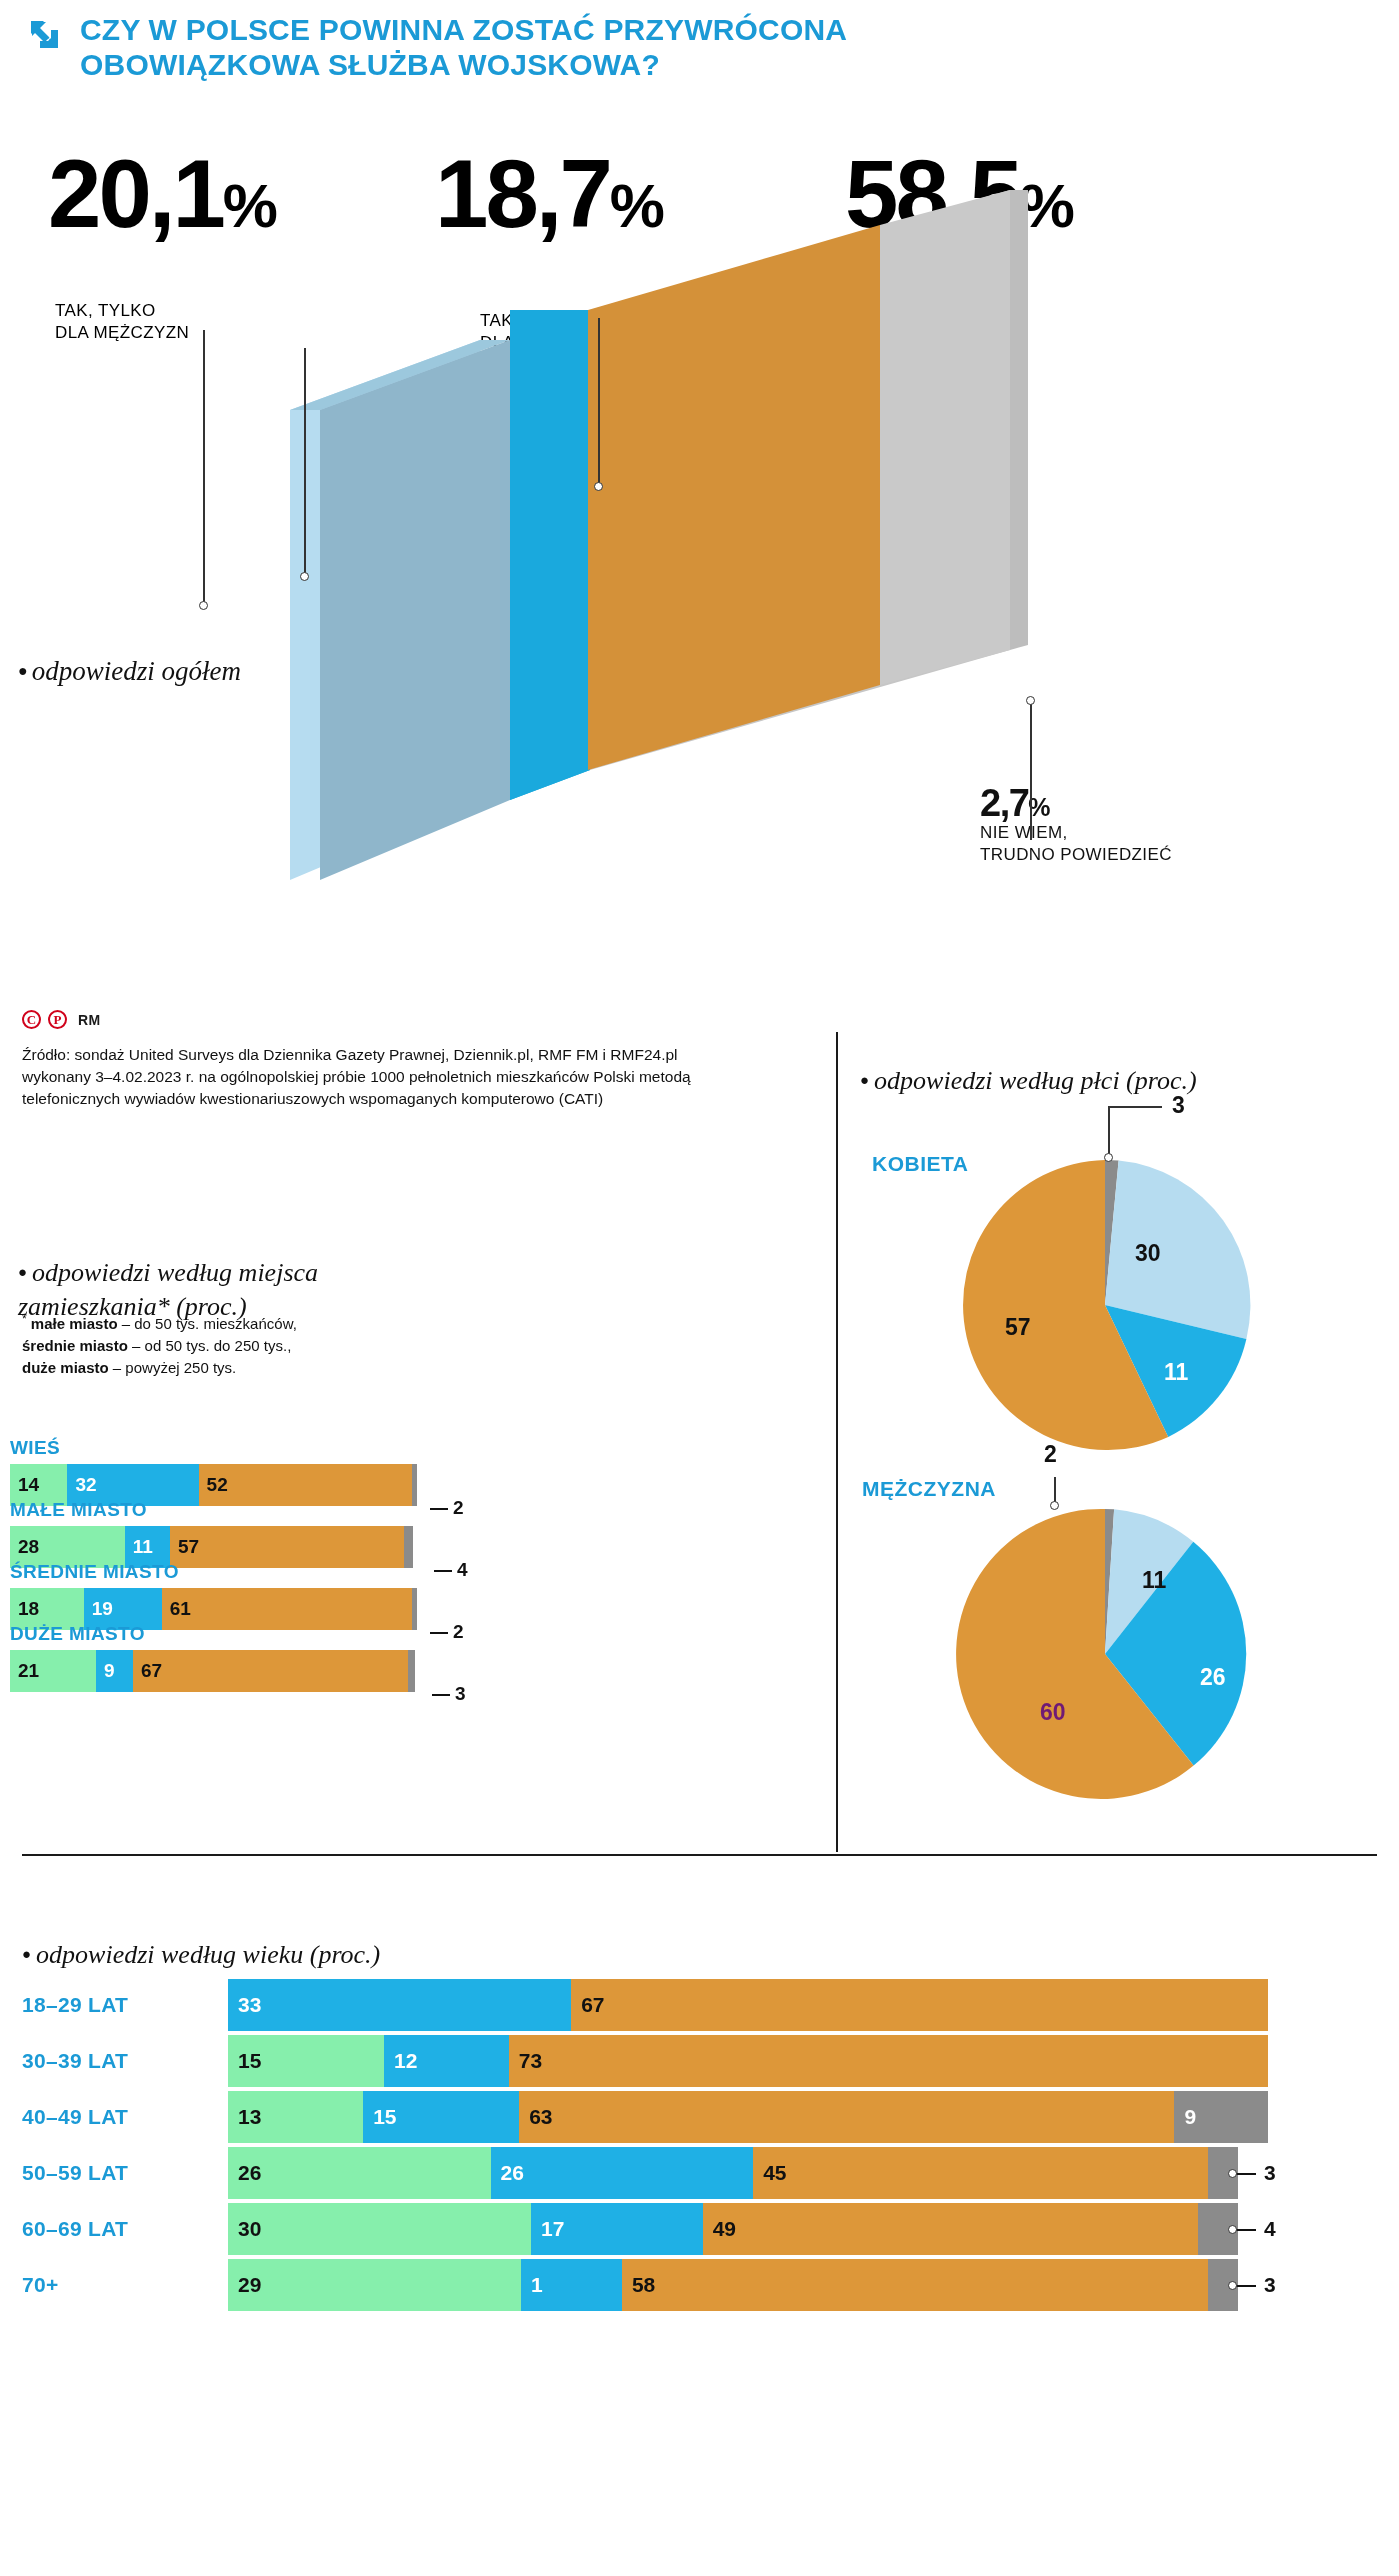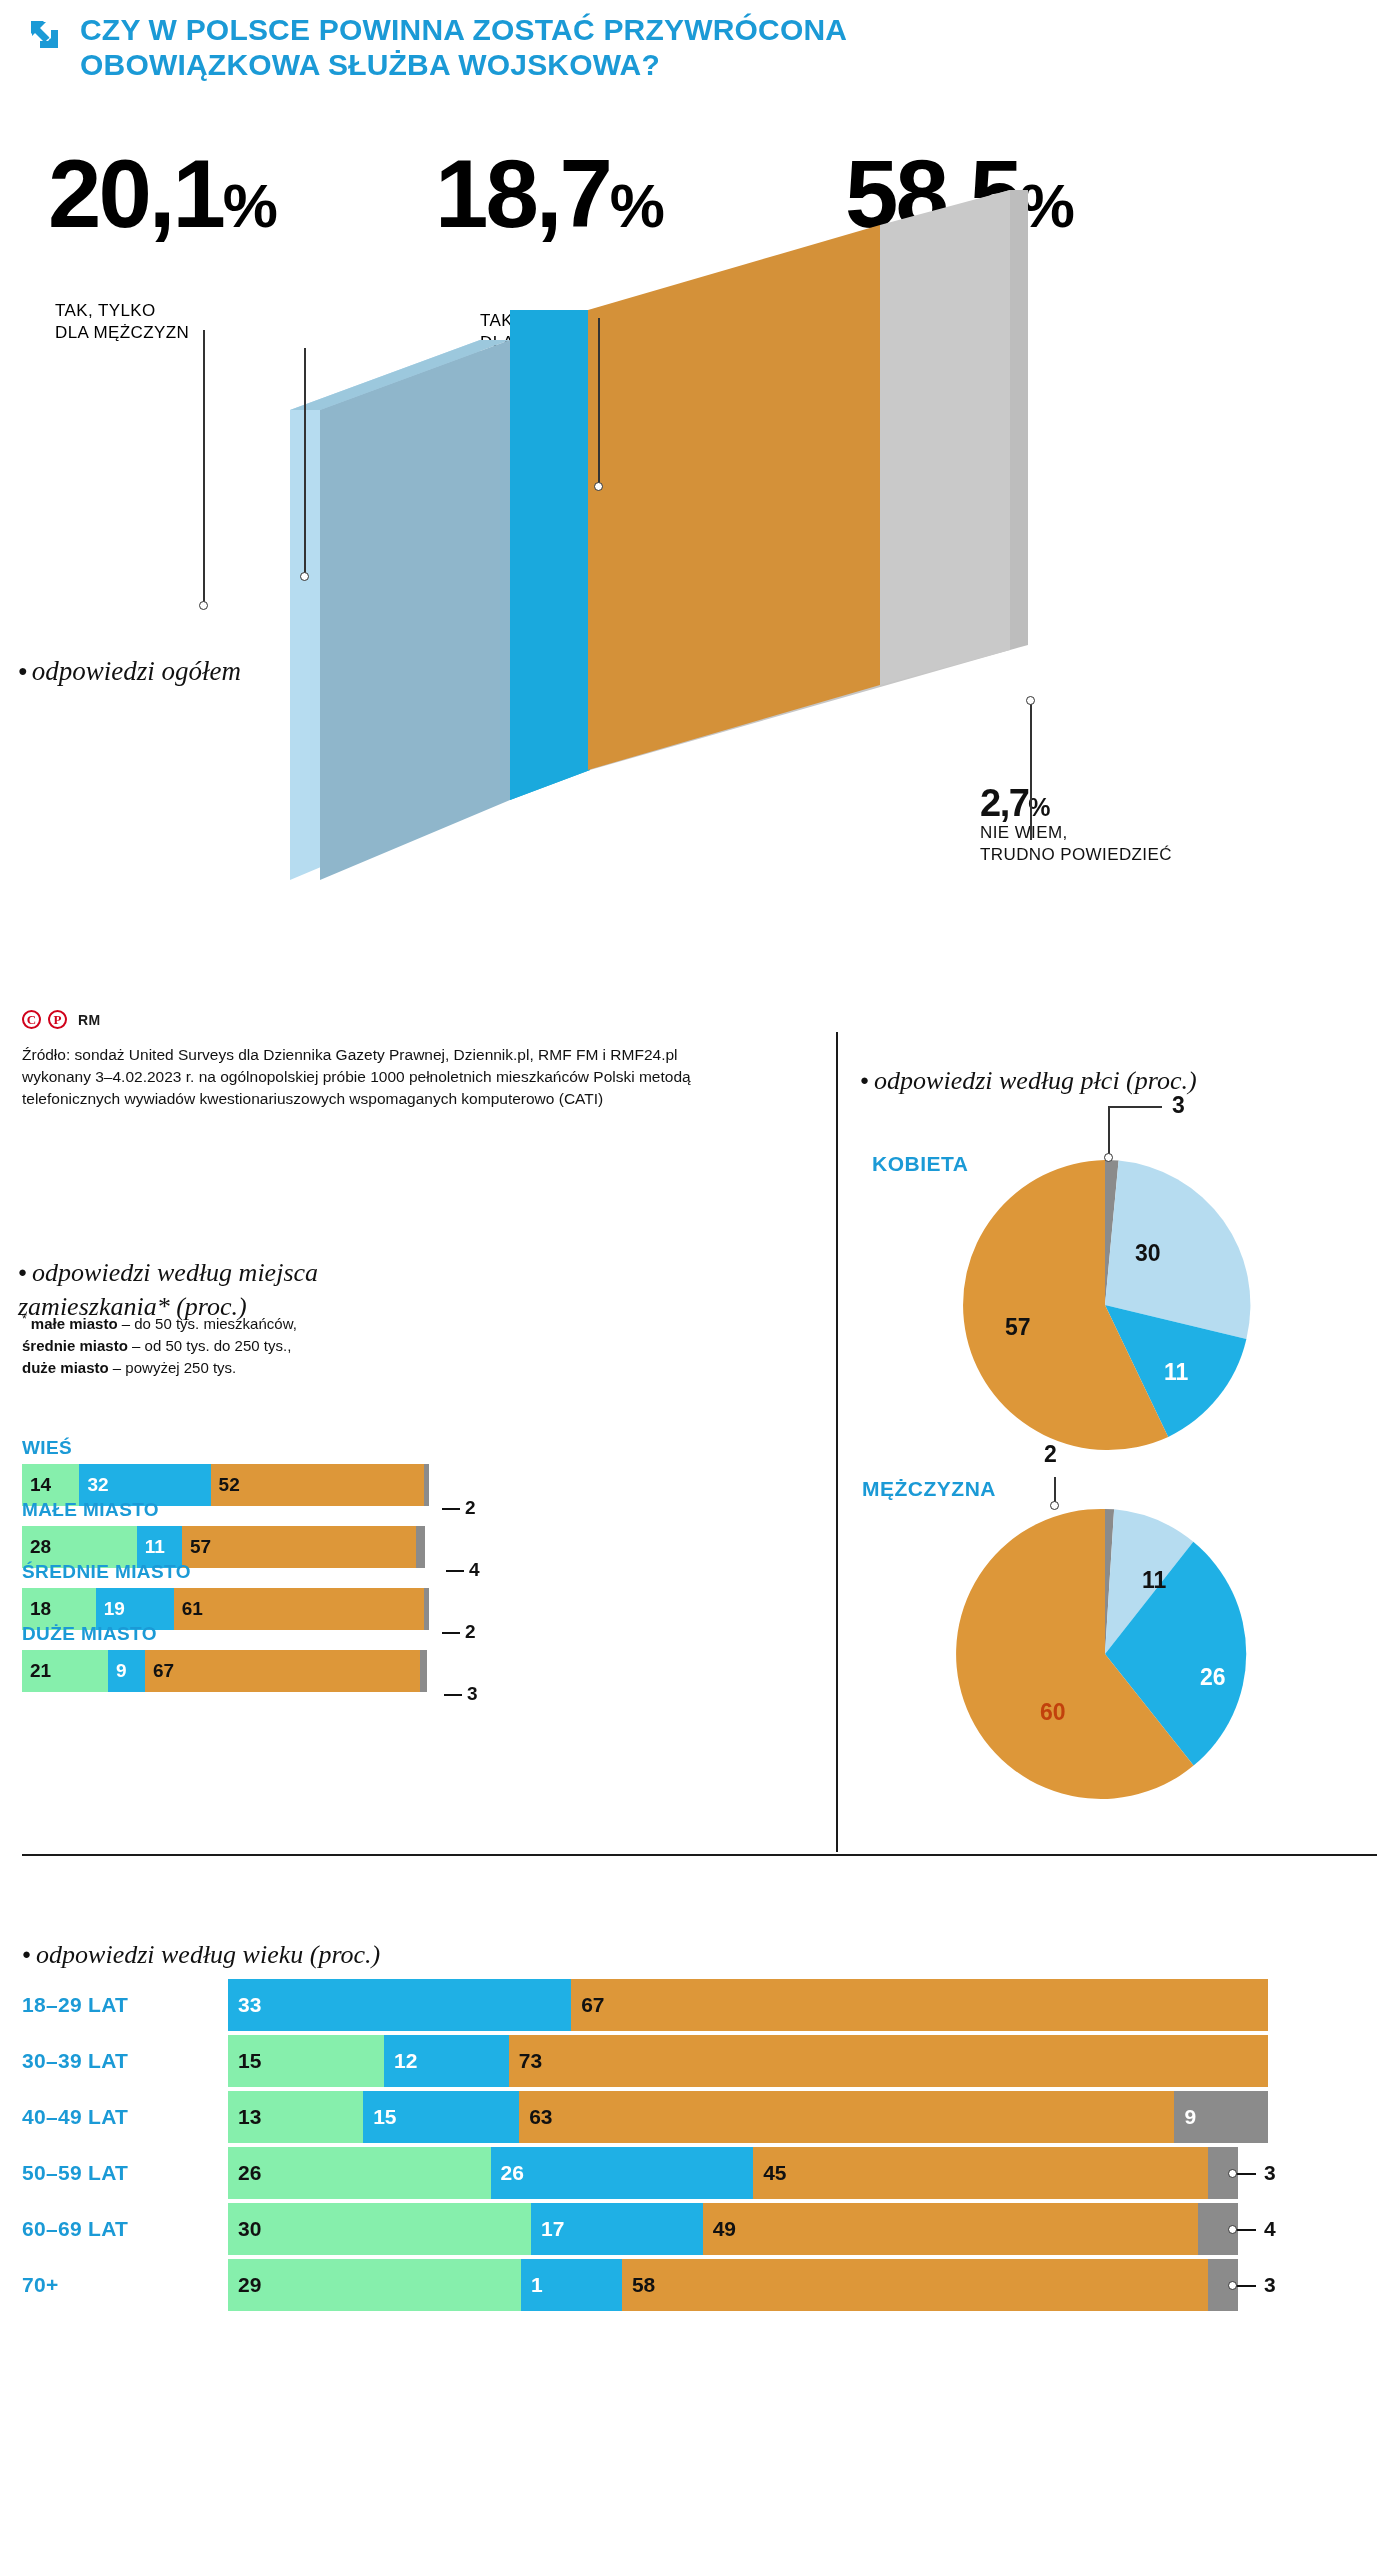--- a/index.html
+++ b/index.html
@@ -71,21 +71,21 @@
   .sect-title .b{font-style:normal;font-size:15px;vertical-align:.28em;margin-right:5px;}
   .st-res{left:18px;top:1222px;}
   .st-sex{left:860px;top:1030px;}
   .st-age{left:22px;top:1904px;}
 
   .footnote{position:absolute;left:22px;top:1311px;font-size:15px;line-height:1.45;width:480px;}
   .footnote b{font-weight:bold;}
   .star{font-size:12px;vertical-align:.5em;}
 
   
-  .rgroup{position:absolute;left:22px;width:470px;}
+  .rgroup{position:absolute;left:10px;width:470px;}
   .rlabel{color:#1b9ad6;font-weight:bold;font-size:19px;letter-spacing:0.4px;
           text-transform:uppercase;margin-bottom:5px;}
   .rbar{position:relative;height:42px;display:flex;width:410px;}
   .seg{height:100%;display:flex;align-items:center;box-sizing:border-box;}
   .seg span{font-weight:bold;font-size:19px;padding-left:8px;}
   .s-men{background:#86efac;}
   .s-men span{color:#111;}
   .s-both{background:#1fb0e5;}
   .s-both span{color:#ffffff;}
   .s-no{background:#dd9739;}
@@ -315,21 +315,21 @@
     <svg width="300" height="300" viewBox="0 0 300 300">
 
       <path d="M150 150 L150 5 A145 145 0 0 1 159.1 5.3 Z" fill="#8b8b8b"></path>
       <path d="M150 150 L159.1 5.3 A145 145 0 0 1 238.3 37.8 Z" fill="#b6dcf0"></path>
       <path d="M150 150 L238.3 37.8 A145 145 0 0 1 238.6 261.6 Z" fill="#1fb0e5"></path>
       <path d="M150 150 L238.6 261.6 A145 145 0 1 1 150 5 Z" fill="#dd9739"></path>
     </svg>
   </div>
   <div class="pienum" style="left:1142px;top:1567px;color:#111;">11</div>
   <div class="pienum" style="left:1200px;top:1664px;color:#ffffff;">26</div>
-  <div class="pienum" style="left:1040px;top:1699px;color:#c2410c;">60</div>
+  <div class="pienum" style="left:1040px;top:1699px;color:#701a75;">60</div>
   <div class="leader">
     <div class="ln" style="left:1054px;top:1477px;width:1.6px;height:28px;"></div>
     <div class="dot" style="left:1050px;top:1501px;"></div>
   </div>
   <div class="pienum" style="left:1044px;top:1441px;color:#111;">2</div>
 
   <div class="sect-title st-age">
     <span class="b">●</span><span>odpowiedzi według wieku (proc.)</span>
   </div>
 

